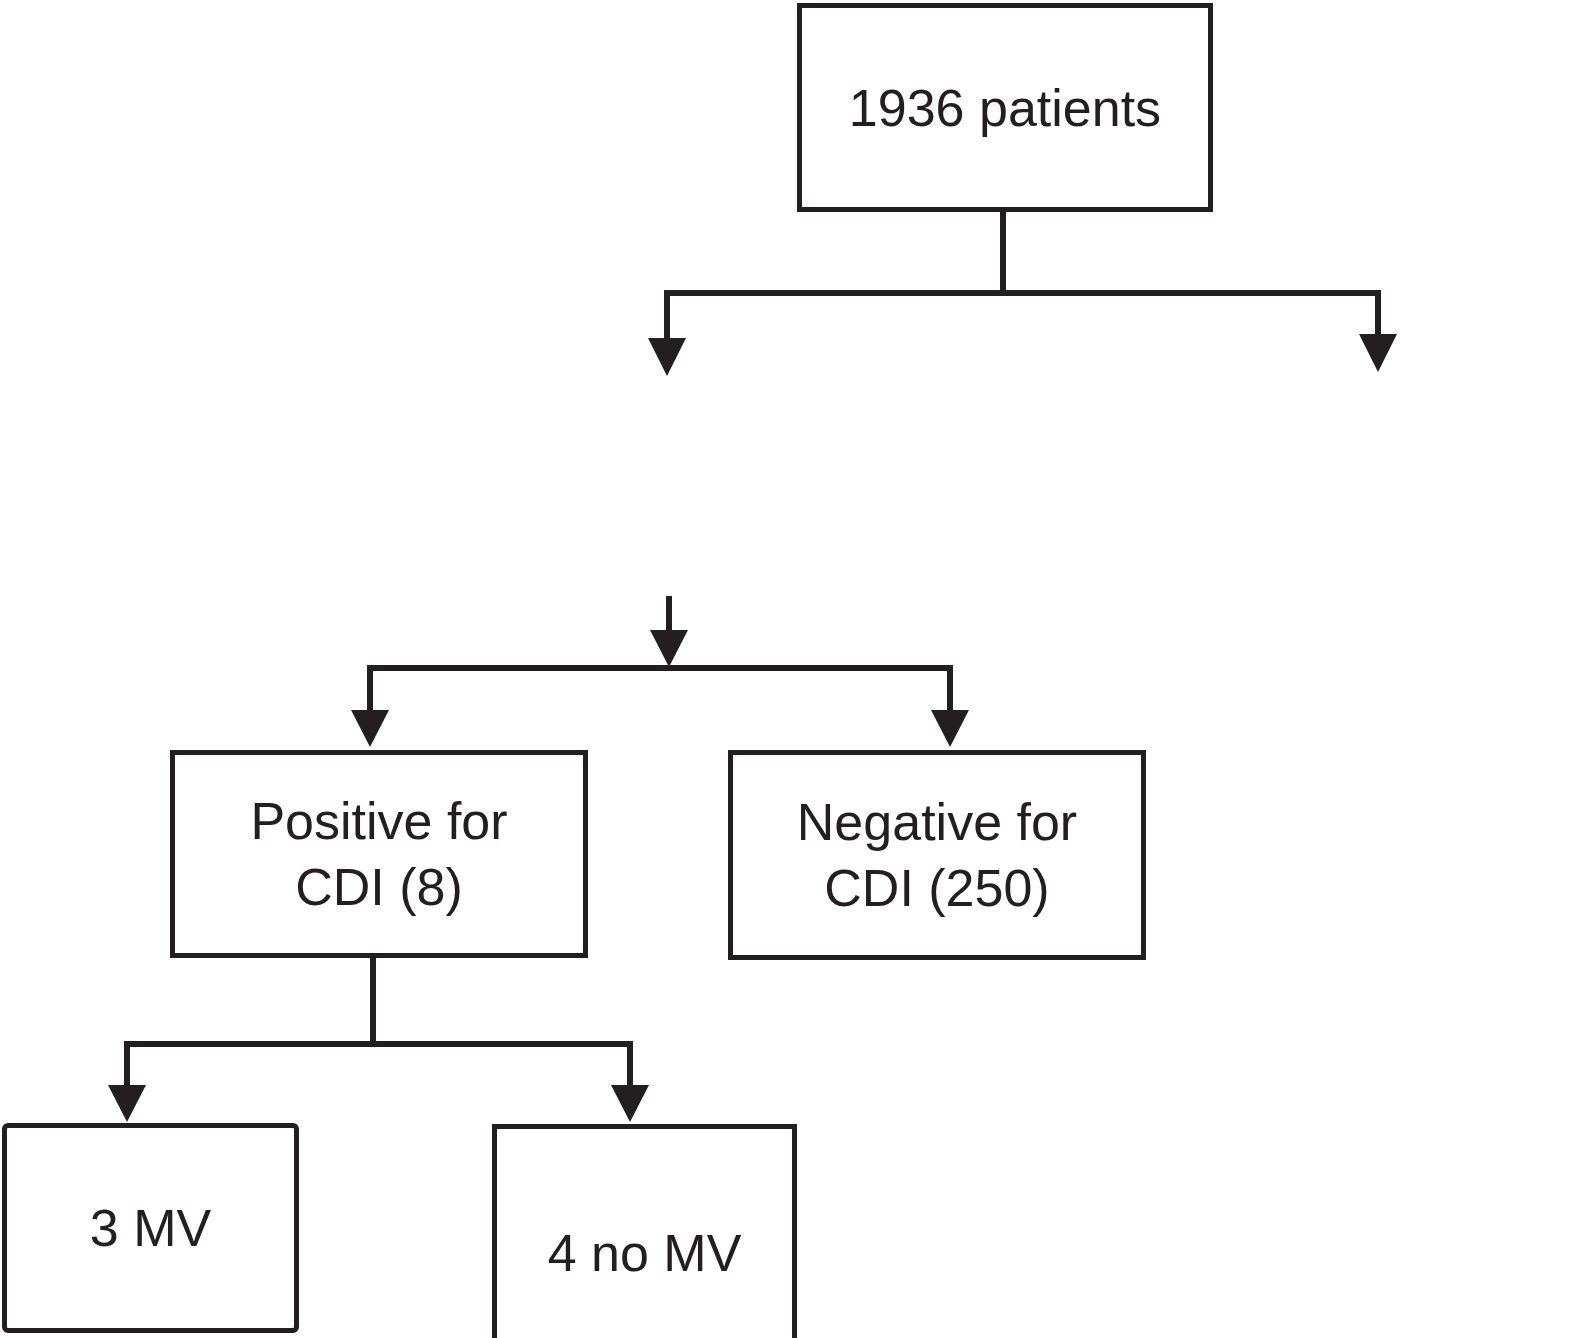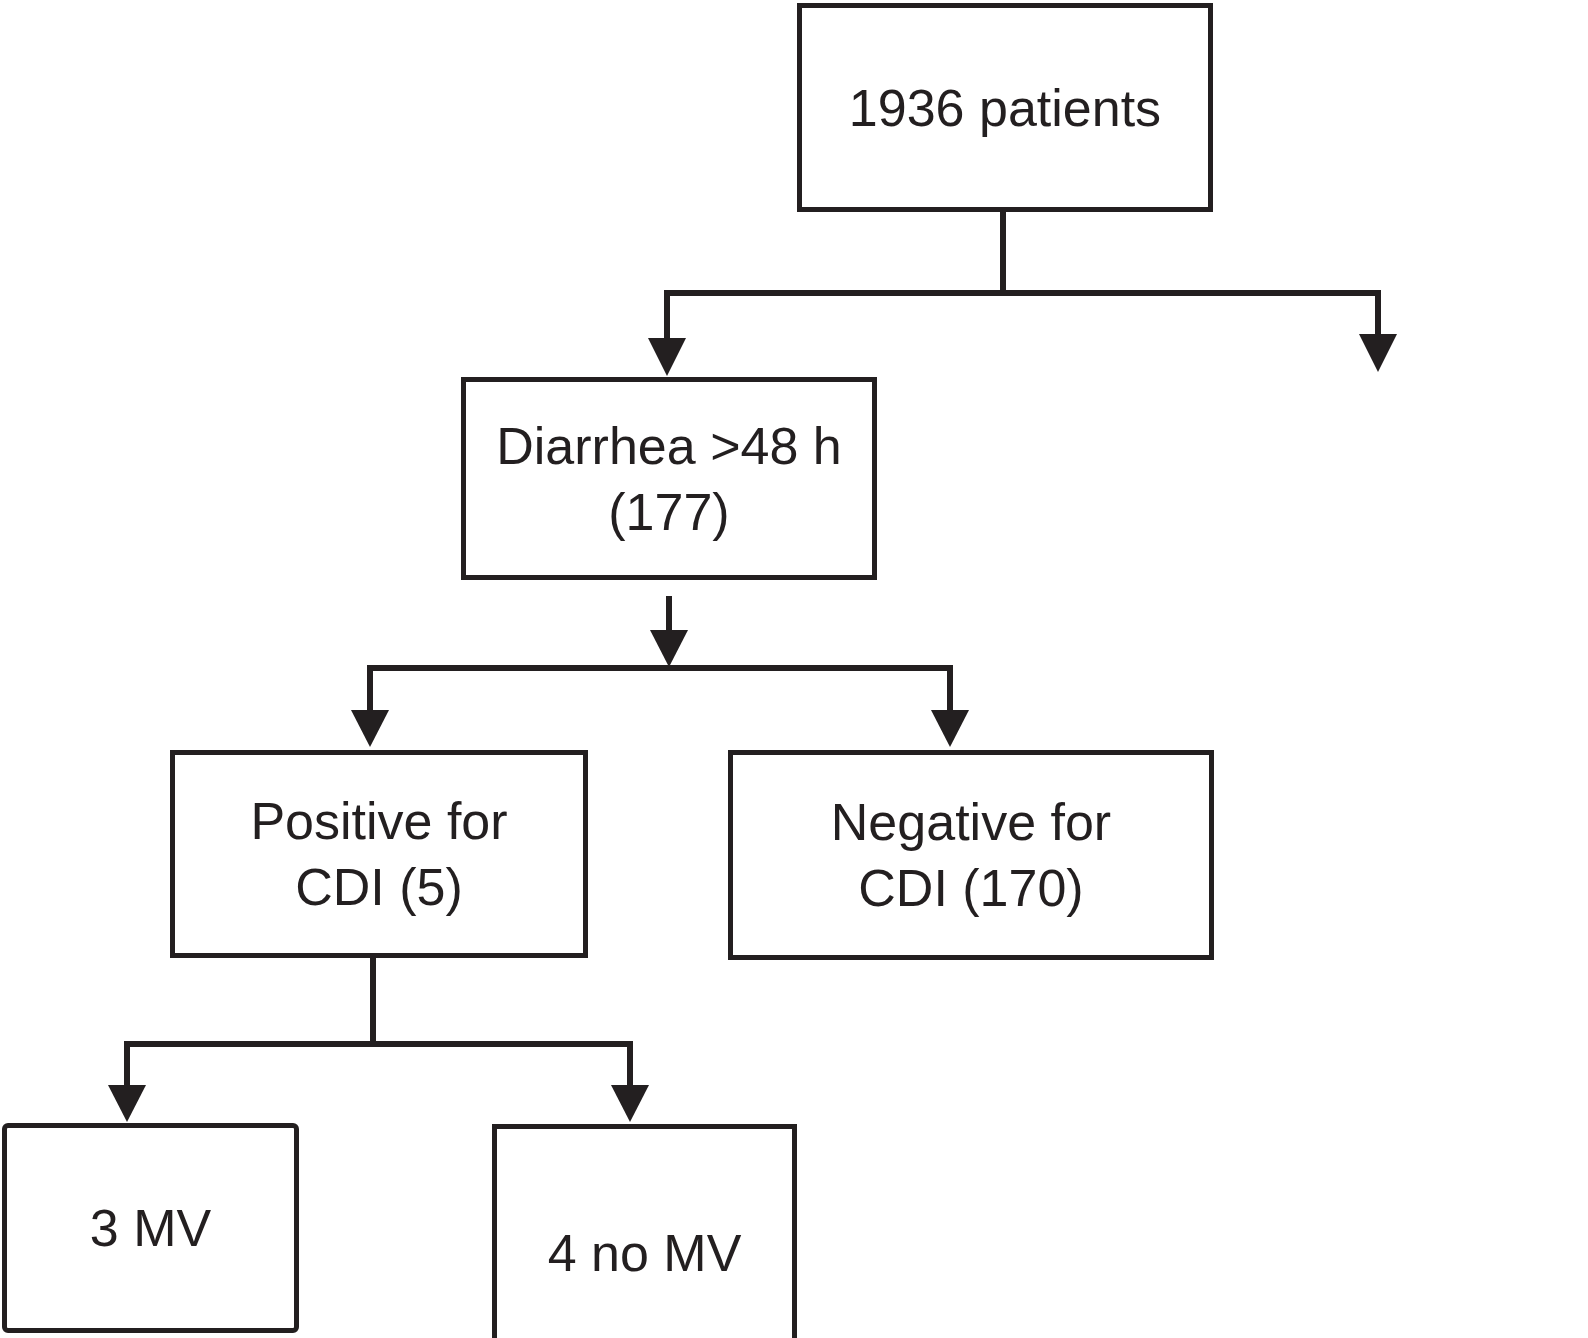--- a/index.html
+++ b/index.html
@@ -37,21 +37,21 @@
     line-height: 66px;
     color: #231f20;
   }
   .node span { display: block; white-space: nowrap; }
 
   
   #n-patients   { left: 797px;  top: 3px;    width: 416px; height: 209px; }
   #n-diarrhea   { left: 461px;  top: 377px;  width: 416px; height: 203px; }
   #n-nodiarrhea { left: 1167px; top: 374px;  width: 413px; height: 206px; }
   #n-positive   { left: 170px;  top: 750px;  width: 418px; height: 208px; }
-  #n-negative   { left: 728px;  top: 750px;  width: 486px; height: 210px; }
+  #n-negative   { left: 728px;  top: 750px;  width: 418px; height: 210px; }
   #n-mv         { left: 2px;    top: 1123px; width: 297px; height: 210px; border-radius: 6px; }
   #n-nomv       { left: 492px;  top: 1124px; width: 305px; height: 258px; }
 
   .edge-line { stroke: #231f20; stroke-width: 6; fill: none; }
   .edge-head { fill: #231f20; stroke: none; }
 </style>
 </head>
 <body>
 
 <div class="canvas">
@@ -82,34 +82,30 @@
       <polygon class="edge-head" points="108,1085 146,1085 127,1122"></polygon>
       <path class="edge-line" d="M630 1041 V1087"></path>
       <polygon class="edge-head" points="611,1085 649,1085 630,1122"></polygon>
     </g>
   </svg>
 
   <div class="node" id="n-patients">
     <span>1936 patients</span>
   </div>
 
-  <div class="node" id="n-diarrhea">
-    <span>Diarrhea &gt;48 h</span>
-    <span>(177)</span>
-  </div>
 
 
   <div class="node" id="n-positive">
     <span>Positive for</span>
-    <span>CDI (5)</span>
+    <span>CDI (8)</span>
   </div>
 
   <div class="node" id="n-negative">
     <span>Negative for</span>
-    <span>CDI (170)</span>
+    <span>CDI (250)</span>
   </div>
 
   <div class="node" id="n-mv">
     <span>3 MV</span>
   </div>
 
   <div class="node" id="n-nomv">
     <span>4 no MV</span>
   </div>
 

